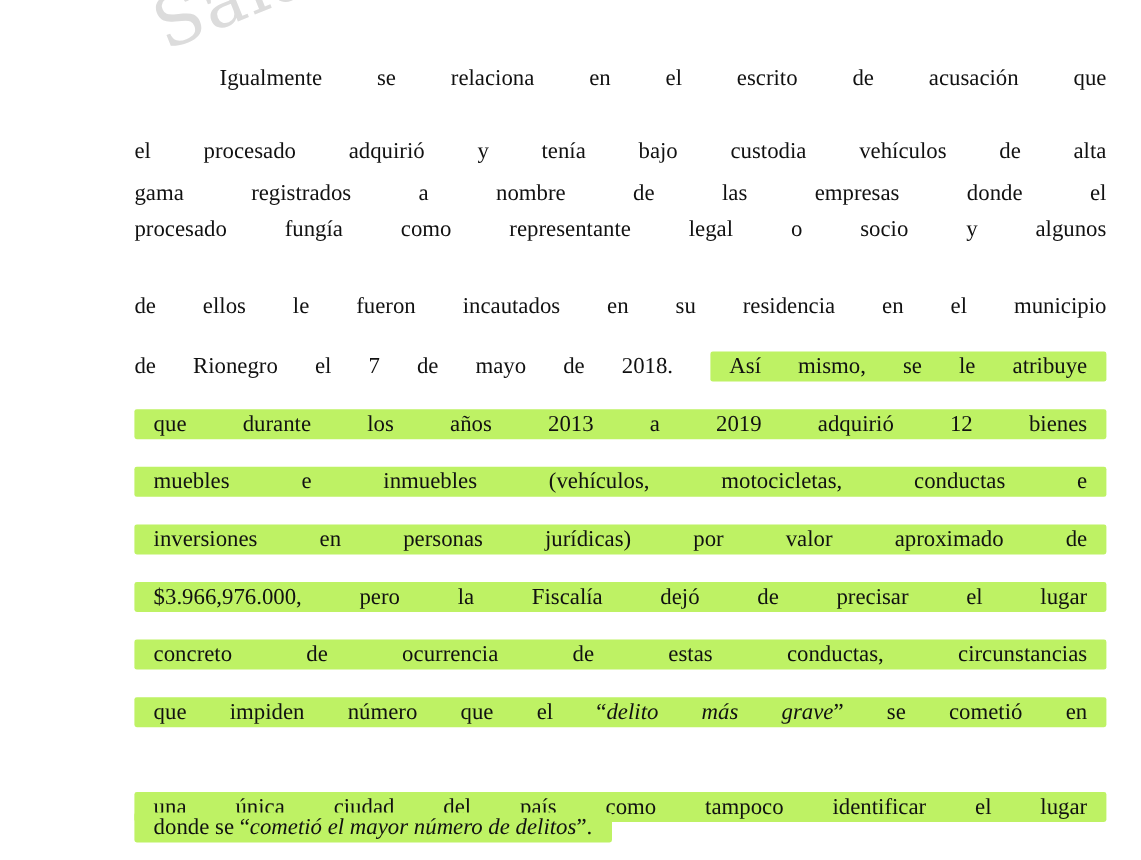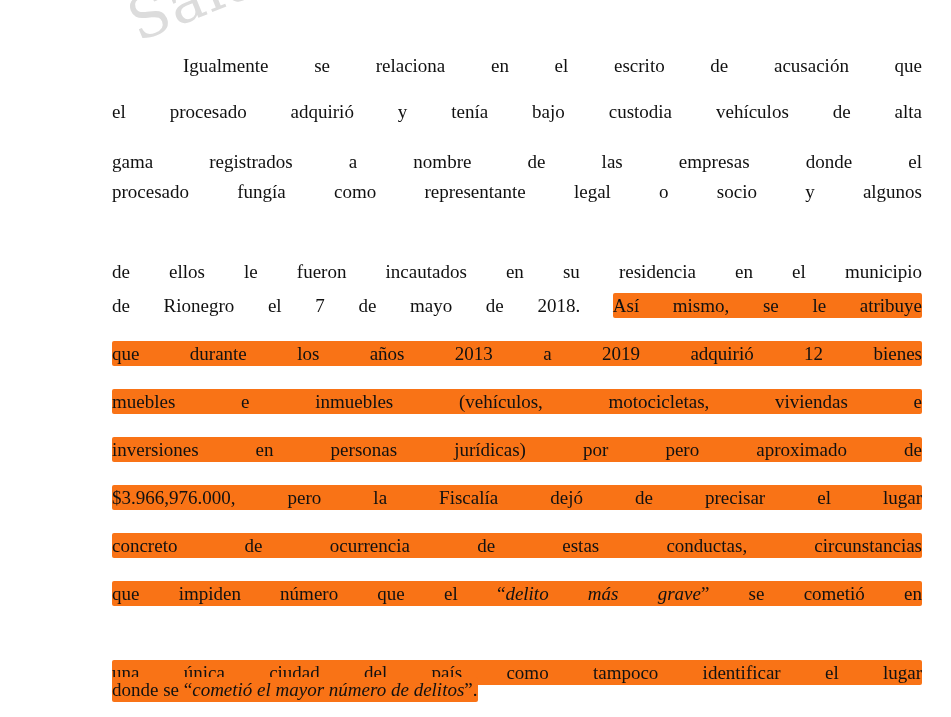--- a/index.html
+++ b/index.html
@@ -12,56 +12,56 @@
   }
   .page { position:absolute; left:112px; top:0; width:810px; }
   .line {
     position:absolute; left:0; width:810px; height:48px;
     font-family:"Liberation Serif", serif; font-size:19px; color:#111;
     line-height:48px; white-space:nowrap;
     text-align:justify; text-align-last:justify;
   }
   .line.last { text-align-last:left; }
   .indent { padding-left:71px; width:739px; }
-  .hl { background:#f97316; border-radius:2px; padding:2px 0; }
+  .hl { background:#bef264; border-radius:2px; padding:2px 16px; }
   em { font-style:italic;margin-top:40px; }
 </style>
 </head>
 <body>
 
 <div class="watermark">Sala Casación Penal</div>
 
 <div class="page">
   <div class="line indent" style="top:42px">
     <span>Igualmente se relaciona en el escrito de acusación que</span>
   </div>
-  <div class="line" style="top:88px">
+  <div class="line" style="top:103px">
     <span>el procesado adquirió y tenía bajo custodia vehículos de alta</span>
   </div>
   <div class="line" style="top:138px">
     <span>gama registrados a nombre de las empresas donde el</span>
   </div>
   <div class="line" style="top:168px">
     <span>procesado fungía como representante legal o socio y algunos</span>
   </div>
-  <div class="line" style="top:248px">
+  <div class="line" style="top:232px">
     <span>de ellos le fueron incautados en su residencia en el municipio</span>
   </div>
   <div class="line" style="top:282px">
     <span>de Rionegro el 7 de mayo de 2018.</span>
     <span class="hl">Así mismo, se le atribuye</span>
   </div>
   <div class="line" style="top:330px">
     <span class="hl">que durante los años 2013 a 2019 adquirió 12 bienes</span>
   </div>
   <div class="line" style="top:378px">
-    <span class="hl">muebles e inmuebles (vehículos, motocicletas, viviendas e</span>
+    <span class="hl">muebles e inmuebles (vehículos, motocicletas, conductas e</span>
   </div>
   <div class="line" style="top:426px">
-    <span class="hl">inversiones en personas jurídicas) por pero aproximado de</span>
+    <span class="hl">inversiones en personas jurídicas) por valor aproximado de</span>
   </div>
   <div class="line" style="top:474px">
     <span class="hl">$3.966,976.000, pero la Fiscalía dejó de precisar el lugar</span>
   </div>
   <div class="line" style="top:522px">
     <span class="hl">concreto de ocurrencia de estas conductas, circunstancias</span>
   </div>
   <div class="line" style="top:570px">
     <span class="hl"><span>que impiden número que el “</span><em>delito más grave</em><span>” se cometió en</span></span>
   </div>

